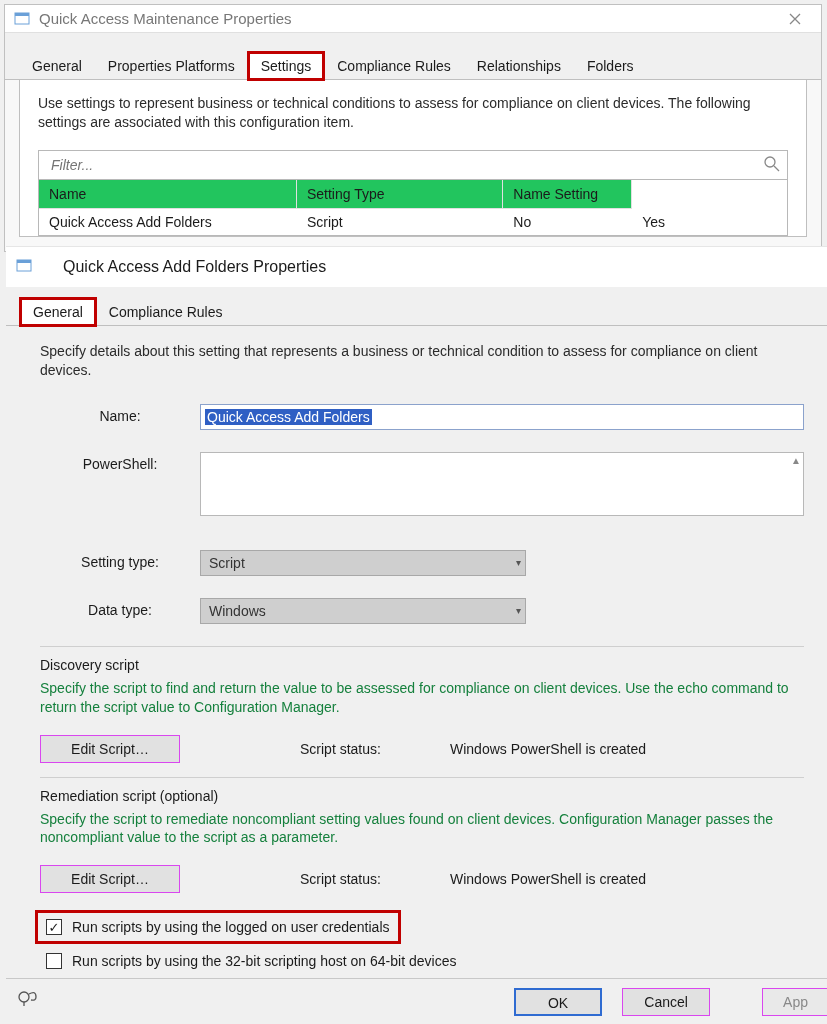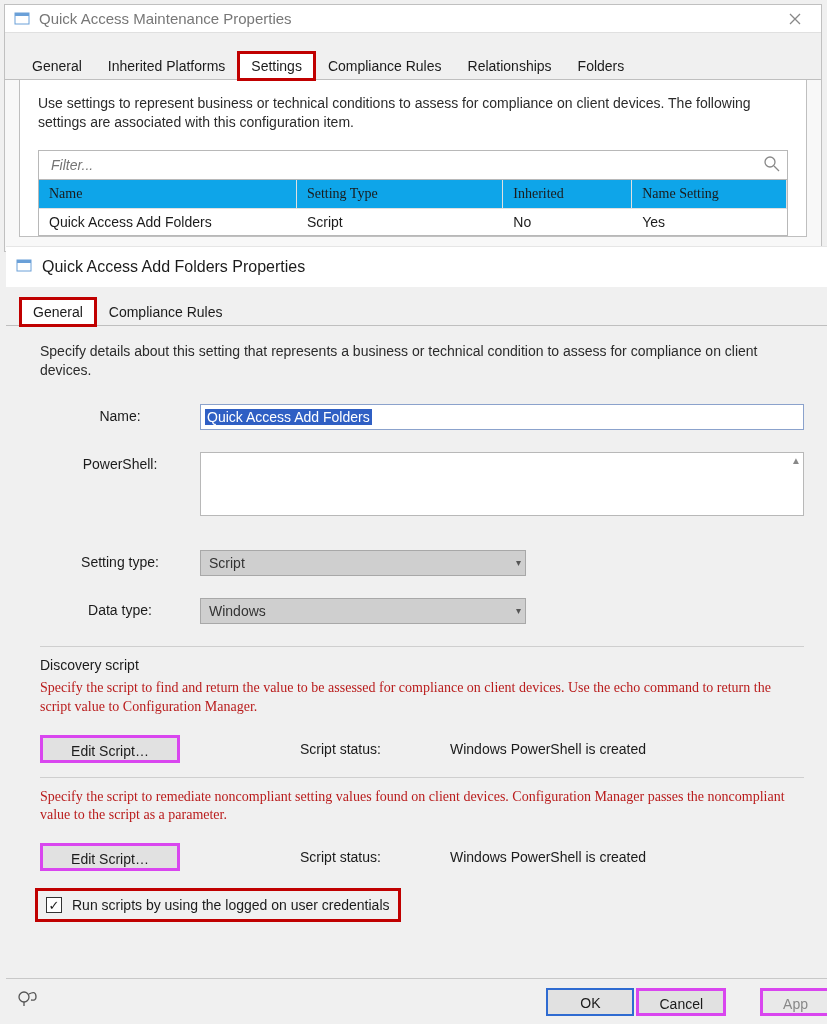--- a/index.html
+++ b/index.html
@@ -89,23 +89,22 @@
   .grid { border:1px solid #b8b8b8; border-top:none; }
   .grid-header, .grid-row {
     display:grid;
     grid-template-columns: 1fr 0.8fr 0.5fr 0.6fr;
   }
   .grid-header div {
     padding:6px 10px;
     border-right:1px solid #e0e0e0;
     font-size:14px;
     color:#1b1b1b;
-    background:#0ea5e9;
+    background:#22c55e;
     border-bottom:1px solid #e0e0e0;
-    font-family:Liberation Serif, serif;
   }
   .grid-row div {
     padding:5px 10px;
     font-size:14px;
     color:#1b1b1b;
     background:#fff;
   }
 
   
   .child-window {
@@ -114,20 +113,21 @@
     width: 822px;
     height: 778px;
     background:#f0f0f0;
     border-top:1px solid #e6e6e6;
   }
   .child-titlebar {
     height:40px;
     display:flex; align-items:center;
     padding: 0 10px;
     background:#ffffff;
+    gap:21px;
   }
   .child-titlebar .icon { width:18px; height:18px; margin-right:8px; }
   .child-titlebar .title { font-size:16px; color:#1b1b1b; }
   .child-tabstrip {
     display:flex;
     padding: 10px 14px 0 14px;
     border-bottom:1px solid #bfbfbf;
     background:#f0f0f0;
   }
   .child-tab-content {
@@ -160,27 +160,27 @@
     height:26px;
     background:#cfcfcf;
     border:1px solid #a8a8a8;
     display:flex; align-items:center; justify-content:space-between;
     padding: 0 4px 0 8px;
     color:#333;
   }
   .field-disabled .chev { font-size:10px; color:#555; }
   hr.sep { border:none; border-top:1px solid #cfcfcf; margin: 14px 0 10px 0; }
   .section-title { margin-bottom:6px; }
-  .section-desc { color:#b91c1c; line-height:1.35; margin-bottom:18px;font-family:Liberation Serif, serif; }
+  .section-desc { color:#15803d; line-height:1.35; margin-bottom:18px; }
   .script-row { display:flex; align-items:center; margin-bottom:4px; }
   .btn {
     height:28px;
     padding: 0 22px;
     background:#e1e1e1;
-    border:3px solid #d946ef;
+    border:1px solid #d946ef;
     font-size:14px;
     text-align:center;
     line-height:26px;
     min-width:140px;
   }
   .btn.disabled { color:#888; background:#e9e9e9;margin-left:32px; }
   .btn.primary { border:2px solid #2f6bd1; background:#e1e1e1; }
   .script-row .lab { margin-left: 120px; width:150px; }
   .script-row .stat { flex:1; }
   .chk-row { display:flex; align-items:center; margin-top:10px; }
@@ -195,21 +195,21 @@
   .hl-box { outline:3px solid #c00000; outline-offset:2px; padding: 4px 6px; display:inline-flex; }
   
   .bottom-bar {
     position:absolute; left:0; bottom:0; right:0;
     height:46px;
     border-top:1px solid #c8c8c8;
     display:flex; align-items:center; justify-content:space-between;
     padding: 0 0 0 10px;
     background:#f0f0f0;
   }
-  .bottom-bar .right { display:flex; gap:2px; margin-right:0; }
+  .bottom-bar .right { display:flex; gap:20px; margin-right:0; }
   .bottom-bar .btn { min-width:88px; padding:0 20px; }
 </style>
 </head>
 <body>
 
 <div class="parent-window">
   <div class="titlebar">
     <span class="icon">
       <svg width="16" height="16" viewBox="0 0 16 16">
         <rect x="1" y="2" width="14" height="11" fill="none" stroke="#6aa0d8" stroke-width="1"></rect>
@@ -219,21 +219,21 @@
     <span class="title">Quick Access Maintenance Properties</span>
     <span class="close">
       <svg width="14" height="14" viewBox="0 0 14 14">
           <path d="M2 2 L12 12 M12 2 L2 12" stroke="#888" stroke-width="1.3"></path>
         </svg>
     </span>
   </div>
 
   <div class="tabstrip">
     <div class="tab">General</div>
-    <div class="tab">Inherited Platforms</div>
+    <div class="tab">Properties Platforms</div>
     <div class="tab active hl">Settings</div>
     <div class="tab">Compliance Rules</div>
     <div class="tab">Relationships</div>
     <div class="tab">Folders</div>
   </div>
 
   <div class="parent-tab-content">
     <div class="desc">Use settings to represent business or technical conditions to assess for compliance on client devices. The following settings are associated with this configuration item.</div>
 
     <div class="filter-wrap">
@@ -243,21 +243,20 @@
             <circle cx="8" cy="8" r="5" fill="none" stroke="#888" stroke-width="1.3"></circle>
             <path d="M12 12 L17 17" stroke="#888" stroke-width="1.3"></path>
           </svg>
       </span>
     </div>
 
     <div class="grid">
       <div class="grid-header">
         <div>Name</div>
         <div>Setting Type</div>
-        <div>Inherited</div>
         <div>Name Setting</div>
       </div>
       <div class="grid-row">
         <div>Quick Access Add Folders</div>
         <div>Script</div>
         <div>No</div>
         <div>Yes</div>
       </div>
     </div>
   </div>
@@ -329,34 +328,39 @@
     <div class="section-desc">Specify the script to find and return the value to be assessed for compliance on client devices. Use the echo command to return the script value to Configuration Manager.</div>
     <div class="script-row">
       <div class="btn">Edit Script…</div>
       <div class="lab">Script status:</div>
       <div class="stat">Windows PowerShell is created</div>
     </div>
 
     <hr class="sep">
 
     
+    <div class="section-title">Remediation script (optional)</div>
     <div class="section-desc">Specify the script to remediate noncompliant setting values found on client devices. Configuration Manager passes the noncompliant value to the script as a parameter.</div>
     <div class="script-row">
       <div class="btn">Edit Script…</div>
       <div class="lab">Script status:</div>
       <div class="stat">Windows PowerShell is created</div>
     </div>
 
     <div style="height:18px"></div>
 
     <span class="hl-box">
       <span class="chk">✓</span>
       <span>Run scripts by using the logged on user credentials</span>
     </span>
 
+    <div class="chk-row" style="margin-top:14px; padding-left:6px;">
+      <span class="chk"></span>
+      <span>Run scripts by using the 32-bit scripting host on 64-bit devices</span>
+    </div>
   </div>
 
   <div class="bottom-bar">
     <span>
       <svg width="26" height="24" viewBox="0 0 26 24">
         <circle cx="8" cy="9" r="5" fill="none" stroke="#555" stroke-width="1.3"></circle>
         <path d="M8 14 L8 18" stroke="#555" stroke-width="1.3"></path>
         <path d="M13 6 Q20 2 20 9 Q20 13 15 12" fill="none" stroke="#555" stroke-width="1.3"></path>
       </svg>
     </span>

